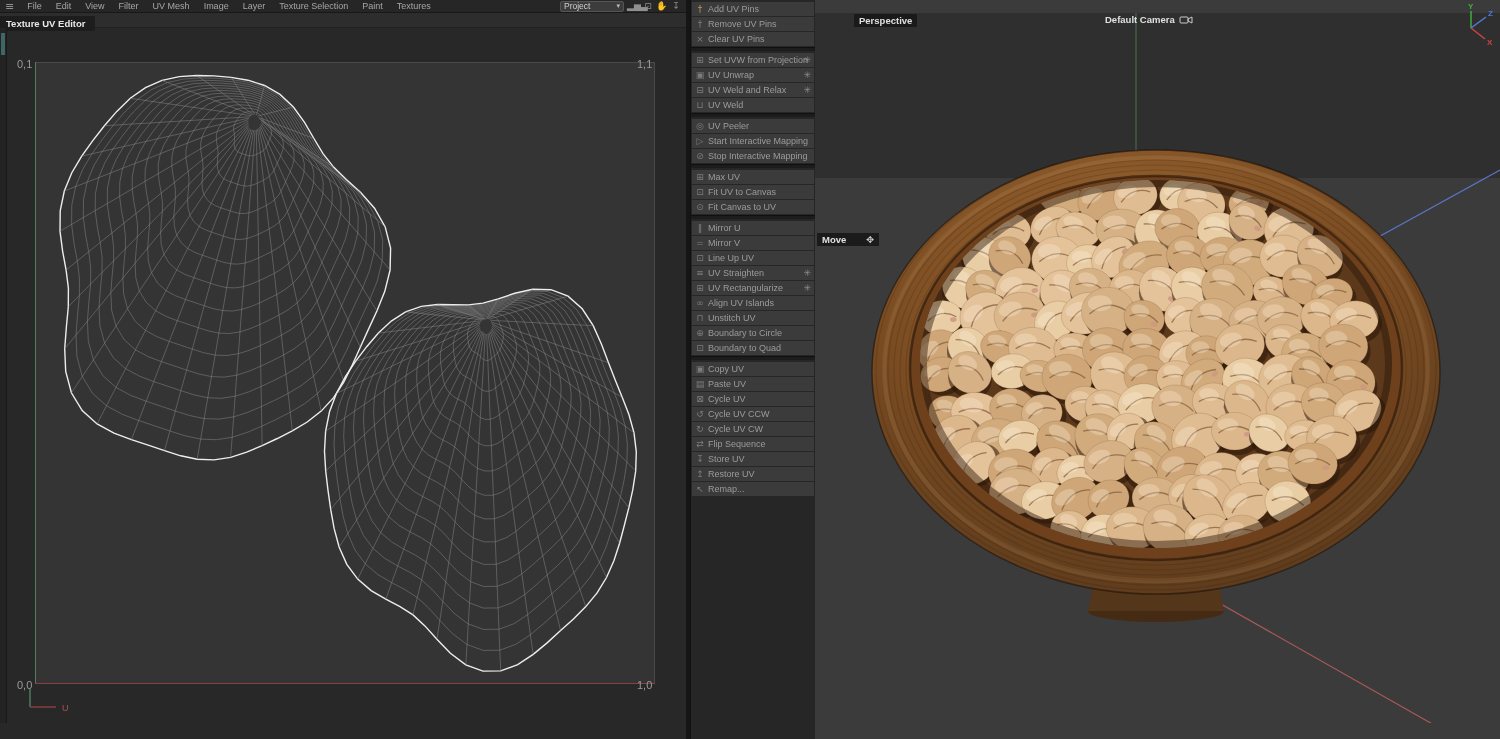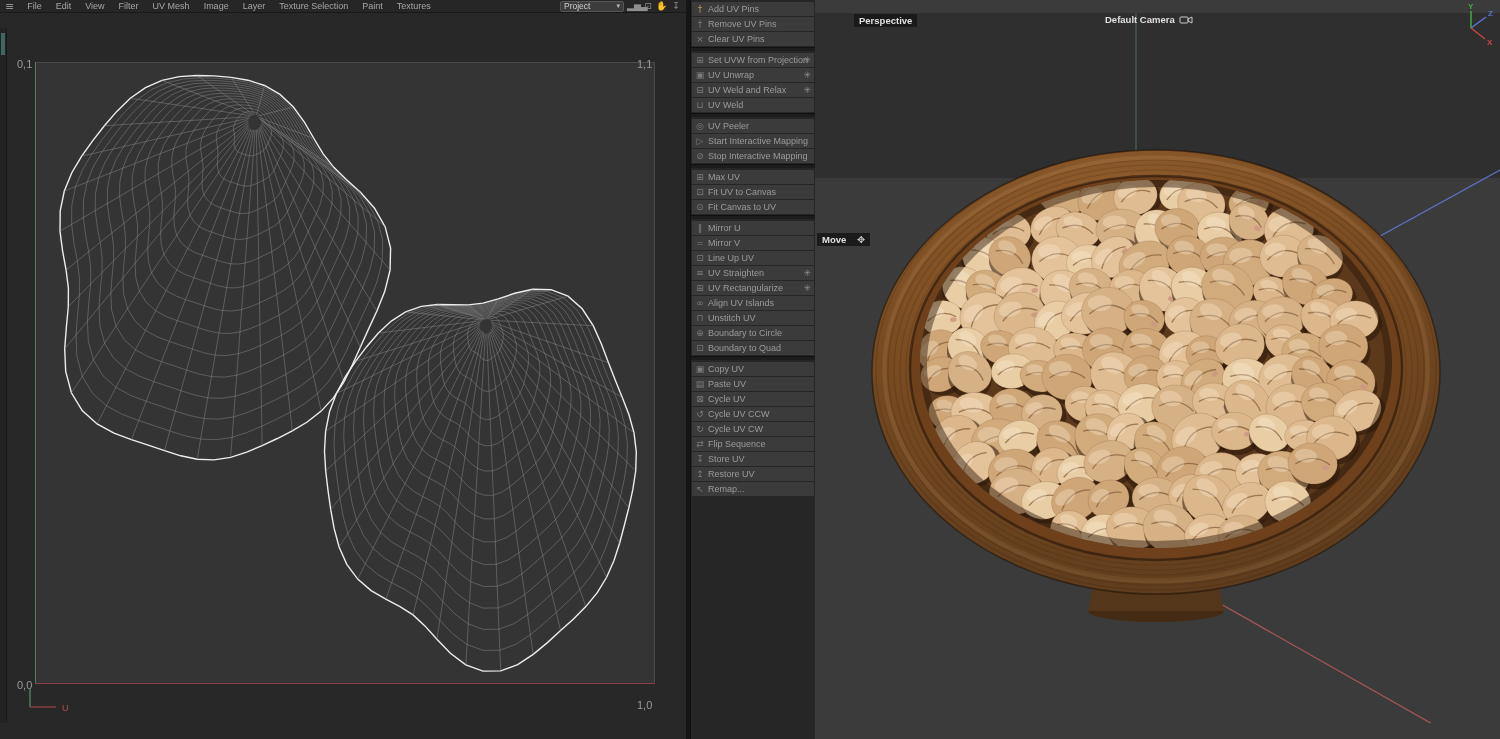--- a/index.html
+++ b/index.html
@@ -49,21 +49,21 @@
 
   
   .right-panel{position:absolute;left:815px;top:0;width:685px;height:739px;background:#3b3b3b;}
   .viewport{position:absolute;left:0;top:13px;width:685px;height:710px;background:#3b3b3b;overflow:hidden;}
   .vp-band{position:absolute;left:0;top:0;width:685px;height:165px;background:#2f2f2f;}
   #scene-svg{position:absolute;left:0;top:0;}
   .vp-chip{position:absolute;background:rgba(22,22,22,0.85);color:#e0e0e0;font-size:9.5px;
            font-weight:bold;padding:1px 5px;white-space:nowrap;}
   #perspective-chip{left:3px;top:1px;margin-left:36px;}
   #camera-chip{left:285px;top:0px;background:transparent;font-weight:bold;display:flex;align-items:center;gap:4px;}
-  #move-chip{left:2px;top:233px;display:flex;align-items:center;gap:11px;}
+  #move-chip{left:2px;top:233px;display:flex;align-items:center;gap:20px;}
   #move-chip .mv{font-family:"DejaVu Sans",sans-serif;font-weight:normal;color:#cfcfcf;}
   #gizmo{position:absolute;right:4px;top:2px;}
   .statusbar-right{position:absolute;left:0;top:723px;width:685px;height:16px;background:#1d1d1d;
                    border-top:1px solid #0f0f0f;display:flex;align-items:center;justify-content:space-between;}
   .sb-chip{background:#141414;color:#c8c8c8;font-size:9.5px;padding:1px 7px;margin:0 3px;white-space:nowrap;}
 </style>
 </head>
 <body>
 
 <div class="app">
@@ -89,20 +89,23 @@
         <span class="arrow">▾</span>
       </span>
       <span class="tb-icons" id="left-toolbar-icons">
           <span class="tbi">▂▅▃</span>
           <span class="tbi">⊡</span>
           <span class="tbi">✋</span>
           <span class="tbi">↧</span>
         </span>
     </div>
 
+    <div class="tabrow">
+      <span class="tabchip">Texture UV Editor</span>
+    </div>
 
     <div class="left-strip">
       <div class="left-strip-tab"></div>
     </div>
 
     <div class="uv-canvas">
       <svg id="islands-svg" width="618" height="620" viewBox="0 0 618 620">
           <g>
             <path d="M235.5,71.0L234.9,73.5L234.0,75.8L233.0,77.9L232.1,79.9L231.2,81.9L230.2,83.9L229.0,85.7L227.6,87.3L226.0,88.5L224.3,89.5L222.6,90.4L220.8,91.2L219.0,92.0L217.2,92.6L215.3,92.9L213.4,92.8L211.5,92.4L209.6,91.8L207.7,91.2L205.8,90.5L203.8,89.8L201.9,88.7L200.1,87.2L198.9,85.1L198.3,82.7L198.1,80.1L198.3,77.6L198.5,75.3L198.6,73.1L198.3,71.0L197.9,68.9L197.6,66.6L197.6,64.2L198.1,62.0L199.0,59.9L200.1,58.0L201.4,56.2L202.7,54.5L204.1,52.8L205.7,51.3L207.4,50.1L209.3,49.3L211.3,48.8L213.3,48.7L215.3,48.8L217.2,48.9L219.2,49.2L221.1,49.9L222.9,50.9L224.4,52.3L225.7,54.1L226.8,55.9L227.8,57.7L229.0,59.2L230.5,60.6L232.1,62.2L233.7,63.9L234.9,66.1L235.6,68.5L235.5,71.0Z" fill="none" stroke="#8e8e8e" stroke-width="0.55" opacity="0.85"></path>
             <path d="M247.3,84.5L246.2,88.9L244.6,92.9L242.9,96.6L241.2,100.2L239.6,103.8L237.9,107.2L235.8,110.4L233.3,113.2L230.5,115.4L227.5,117.2L224.4,118.7L221.3,120.2L218.2,121.5L214.9,122.5L211.6,123.1L208.2,122.9L204.8,122.2L201.5,121.2L198.2,120.1L194.8,118.9L191.3,117.6L187.9,115.8L184.9,113.1L182.7,109.4L181.5,105.1L181.3,100.5L181.6,96.1L182.0,92.0L182.0,88.2L181.6,84.5L180.9,80.7L180.4,76.7L180.4,72.5L181.2,68.5L182.8,64.8L184.8,61.5L187.0,58.3L189.4,55.3L191.9,52.4L194.6,49.7L197.7,47.6L201.0,46.1L204.5,45.3L208.1,45.1L211.6,45.2L215.0,45.5L218.5,46.1L221.8,47.1L225.0,48.9L227.7,51.5L229.9,54.6L231.8,57.9L233.7,61.0L235.8,63.7L238.4,66.2L241.3,68.9L244.1,72.0L246.3,75.8L247.4,80.1L247.3,84.5Z" fill="none" stroke="#8e8e8e" stroke-width="0.55" opacity="0.85"></path>
@@ -196,21 +199,21 @@
             <path d="M456.0,261.6L467.8,270.7L479.7,279.7L491.5,288.7L503.3,297.7L515.2,306.7L527.0,315.8L538.8,324.8L550.6,333.8L562.5,342.8L574.3,351.9L586.1,360.9L598.0,369.9" fill="none" stroke="#8e8e8e" stroke-width="0.55" opacity="0.85"></path>
           </g>
         </svg>
     </div>
     <div class="uv-vline"></div>
     <div class="uv-hline"></div>
 
     <div class="corner" style="left:17px;top:58px;">0,1</div>
     <div class="corner" style="left:637px;top:58px;">1,1</div>
     <div class="corner" style="left:17px;top:679px;">0,0</div>
-    <div class="corner" style="left:637px;top:679px;margin-top:20px;">1,0</div>
+    <div class="corner" style="left:637px;top:679px;">1,0</div>
 
     <svg style="position:absolute;left:24px;top:687px;" width="54" height="26">
       <line x1="6" y1="2" x2="6" y2="20" stroke="#4e8060" stroke-width="1.4"></line>
       <line x1="6" y1="20" x2="32" y2="20" stroke="#8a4040" stroke-width="1.4"></line>
       <text x="38" y="24" font-size="9" fill="#b05050" font-family="Liberation Sans, sans-serif">U</text>
     </svg>
 
   </div>
 
   <div class="divider"></div>

